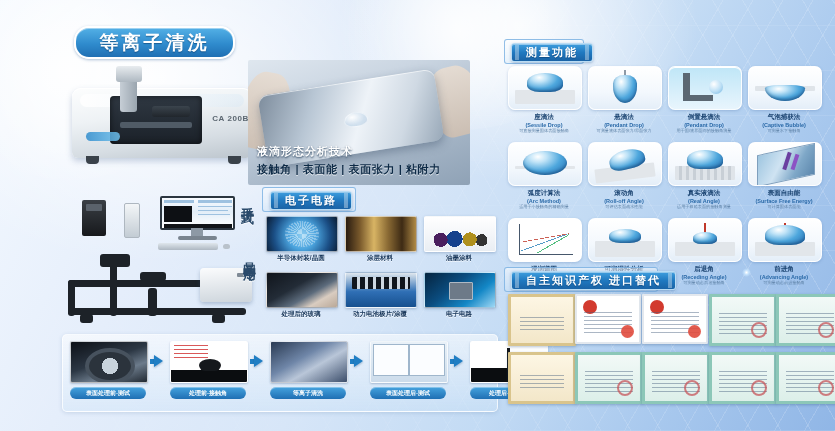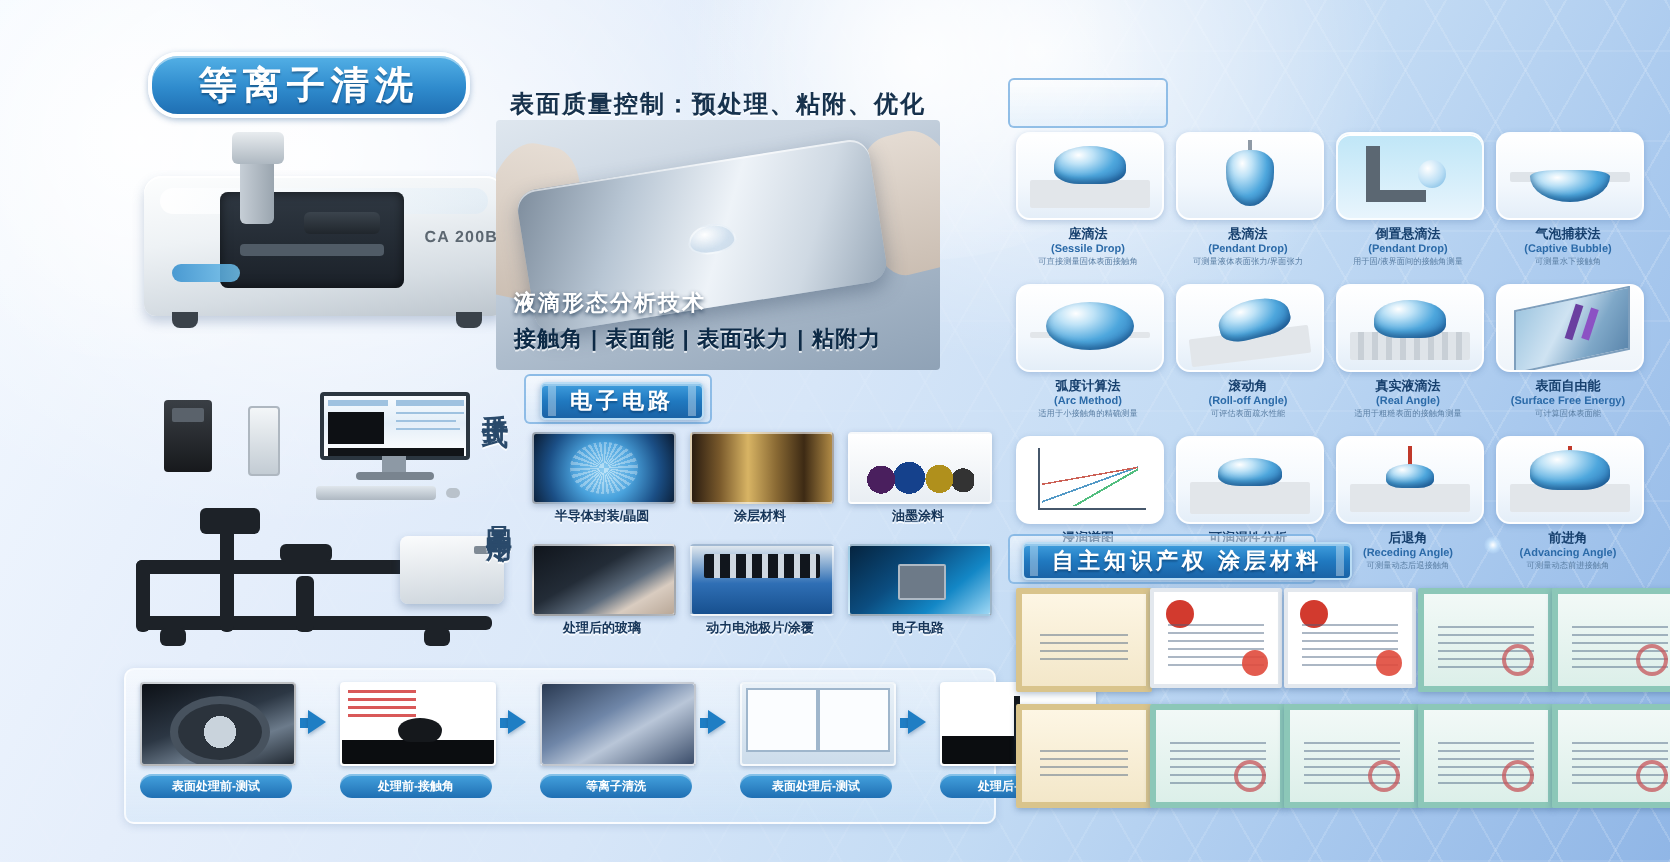--- a/index.html
+++ b/index.html
@@ -312,21 +312,20 @@
     <div class="rig-arm" style="left:38px;top:4px;width:30px;height:13px;"></div>
     <div class="rig-arm" style="left:78px;top:22px;width:26px;height:9px;"></div>
     <div class="rig-arm" style="left:86px;top:38px;width:9px;height:28px;"></div>
     <div class="rig-arm" style="left:18px;top:64px;width:13px;height:9px;"></div>
     <div class="rig-arm" style="left:150px;top:64px;width:13px;height:9px;"></div>
     <div class="rig-box"></div>
   </div>
   <div class="vlabel" style="left:240px;top:252px;">晶圆专用</div>
 
   <div class="photo-panel">
-    <div class="pp-title">表面质量控制：预处理、粘附、优化</div>
     <div class="pp-img">
       <div class="pp-hand" style="left:-6px;top:12px;width:46px;height:78px;transform:rotate(12deg);"></div>
       <div class="pp-hand" style="right:-10px;top:6px;width:48px;height:70px;transform:rotate(-14deg);"></div>
       <div class="pp-glass"></div>
       <div class="pp-drop"></div>
     </div>
     <div class="pp-sub1">液滴形态分析技术</div>
     <div class="pp-sub2">接触角 | 表面能 | 表面张力 | 粘附力</div>
   </div>
 
@@ -395,20 +394,21 @@
         </div>
       <div class="fstep">
         <div class="fthumb th-after"></div>
         <span class="fcap">处理后-接触角</span>
       </div>
     </div>
   </div>
 
   <div class="mfn">
     <div class="badge-frame" style="left:-4px;top:-3px;width:78px;height:23px;"></div>
+    <div class="badge sec" style="position:absolute;left:3px;top:1px;">测量功能</div>
     <div class="mfn-grid">
 
       <div class="mcard">
         <div class="mtile">
           <div class="base"></div>
             <div class="drop"></div>
         </div>
         <div class="mlabel">
           <span class="cn">座滴法</span>
           <span class="en">(Sessile Drop)</span>
@@ -558,21 +558,21 @@
           <span class="en">(Advancing Angle)</span>
           <span class="note">可测量动态前进接触角</span>
         </div>
       </div>
 
     </div>
   </div>
 
   <div class="certs">
     <div class="badge-frame" style="left:-4px;top:-3px;width:152px;height:23px;"></div>
-    <div class="badge sec" style="position:absolute;left:3px;top:1px;">自主知识产权 涂层材料</div>
+    <div class="badge sec" style="position:absolute;left:3px;top:1px;">自主知识产权 进口替代</div>
     <div class="certs-grid">
       <div class="cert gold">
           <div class="lines"></div>
         </div>
       <div class="cert patent">
           <div class="lines"></div>
         </div>
       <div class="cert patent">
           <div class="lines"></div>
         </div>

